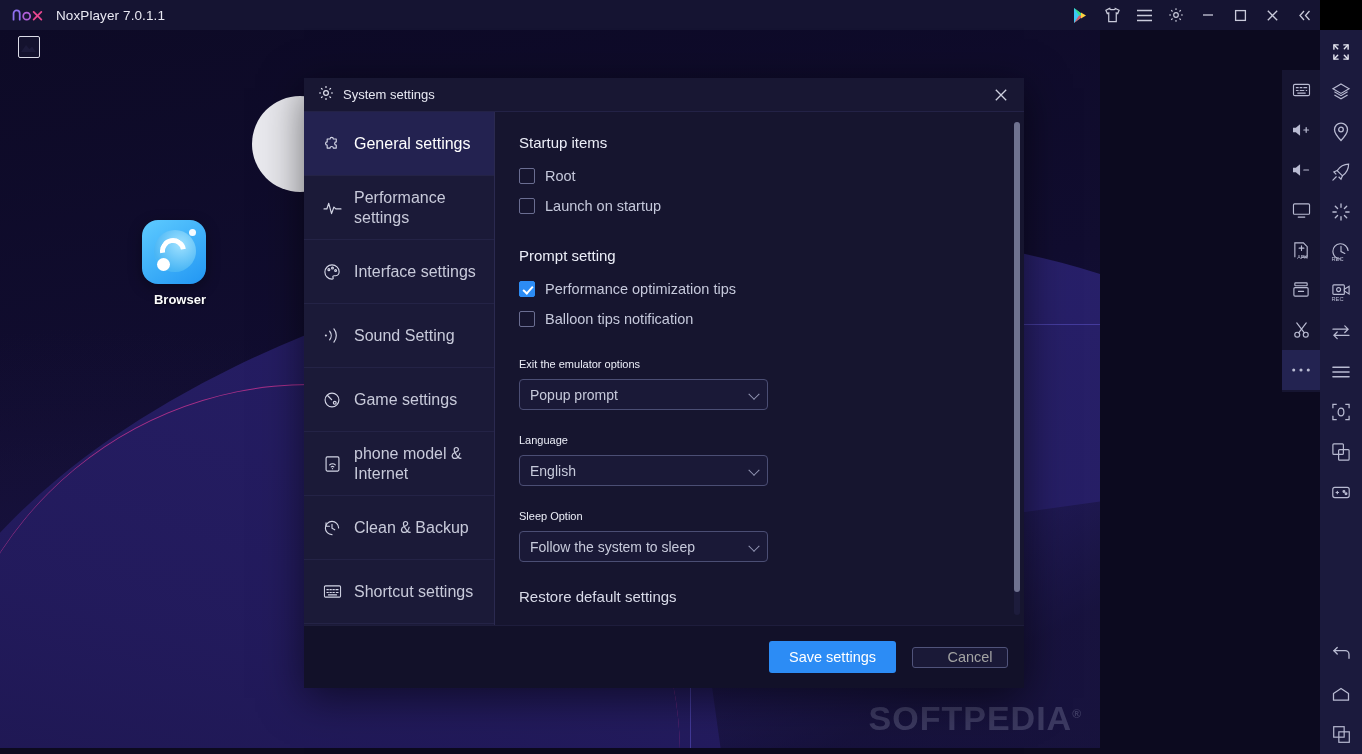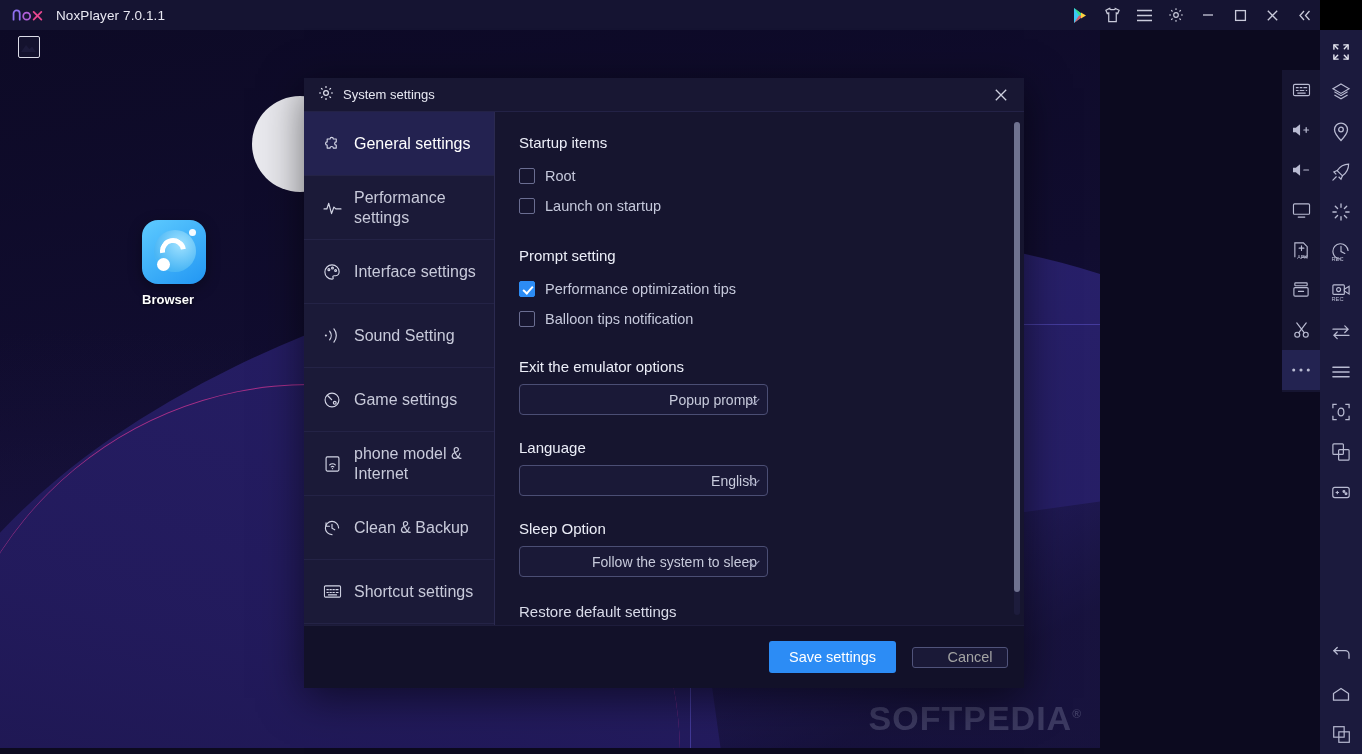--- a/index.html
+++ b/index.html
@@ -89,21 +89,21 @@
   .sb-right { margin-left: auto; display: flex; align-items: center; gap: 12px; }
   .sb-time { font-size: 24px; font-weight: 600; color: #ffffff; letter-spacing: .3px; }
 
   .gallery-icon {
     position: absolute; left: 18px; top: 12px; width: 22px; height: 22px;
     border: 1.5px solid #dcdce8; border-radius: 2px; background: #14122e;
   }
 
   
   .app-shortcut {
-    position: absolute; left: 142px; top: 196px; width: 64px; text-align: left;
+    position: absolute; left: 142px; top: 196px; width: 64px; text-align: right;
     z-index: 4;
   }
   .app-shortcut .tile {
     width: 64px; height: 64px; border-radius: 16px;
     background: linear-gradient(145deg, #5ecbff 0%, #2196f3 100%);
     position: relative; overflow: hidden;
     box-shadow: 0 4px 14px rgba(0,0,0,.35);
   }
   .app-shortcut .tile .globe {
     position:absolute; left:12px; top:10px; width:42px; height:42px;
@@ -223,26 +223,26 @@
     width: 16px; height: 16px; border: 1.5px solid #6a6d91; border-radius: 2px;
     background: transparent; flex: 0 0 16px; position: relative;
   }
   .cb.checked { background: #2c8cf5; border-color: #2c8cf5; }
   .cb.checked::after {
     content: ""; position: absolute; left: 4.5px; top: 1.5px;
     width: 4px; height: 8px; border: solid #fff; border-width: 0 2px 2px 0;
     transform: rotate(42deg);
   }
   .field-label {
-    color: #eceef8; font-size: 15px; margin-top: 24px; margin-bottom: 9px;
+    color: #eceef8; font-size: 11px; margin-top: 24px; margin-bottom: 9px;
   }
   .select {
     width: 249px; height: 31px; border: 1px solid #4b4e74; border-radius: 4px;
     background: #1a1937; display: flex; align-items: center;
-    padding: 0 10px; color: #c7cadb; font-size: 14px; position: relative; justify-content: flex-end;
+    padding: 0 10px; color: #c7cadb; font-size: 14px; position: relative;
   }
   .select .chev {
     position: absolute; right: 9px; top: 50%; transform: translateY(-60%) rotate(45deg);
     width: 8px; height: 8px; border-right: 1.6px solid #9396b4; border-bottom: 1.6px solid #9396b4;
   }
   .restore-link {
     color: #d9dbe9; font-size: 15px; margin-top: 26px; padding-bottom: 24px;
   }
   .dlg-footer {
     height: 63px; background: #121129; display: flex; align-items: center;

